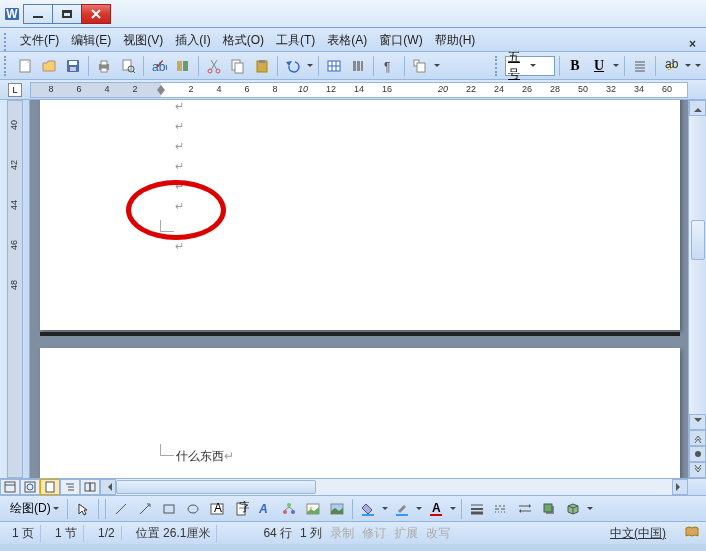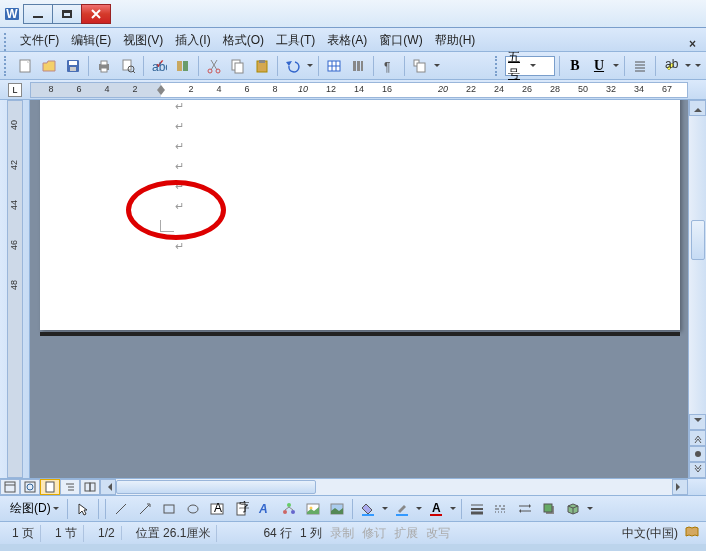--- a/index.html
+++ b/index.html
@@ -80,21 +80,21 @@
 
 
 .drawbar { height: 26px; background: linear-gradient(#dbe9fb,#c6dbf4); display: flex; align-items: center; padding: 0 4px; gap: 2px; border-bottom: 1px solid #93b4db; text-align: right; }
 .drawbar .lbl { padding: 2px 4px; cursor: pointer; display: flex; align-items: center; gap: 2px; }
 .drawbar .lbl::after { content: ""; border: 3px solid transparent; border-top: 3px solid #444; margin-top: 3px; }
 
 
 .statusbar { height: 22px; background: linear-gradient(#dbe9fb,#c6dbf4); display: flex; align-items: center; padding: 0 6px; gap: 8px; font-size: 11px; color: #333; }
 .statusbar .cell { padding: 0 6px; border-right: 1px solid #adc3e0; }
 .statusbar .dim { color: #aaa; }
-.statusbar .right { margin-left: auto; display: flex; gap: 6px; align-items: center; }
+.statusbar .right { margin-left: auto; display: flex; gap: 18px; align-items: center; text-decoration: underline; }
 
 .arrow-tri { width:0; height:0; border:4px solid transparent; }
 </style>
 </head>
 <body>
 
 <div class="titlebar">
   <span class="icon">
     <svg viewBox="0 0 16 16">
         <rect x="1" y="2" width="14" height="12" fill="#3a6cb5" rx="1"></rect>
@@ -291,21 +291,21 @@
       <span class="num" style="left: 356px;">16</span>
       <span class="num" style="left: 384px; margin-top: 20px;">18</span>
       <span class="num" style="left: 412px; font-style: italic;">20</span>
       <span class="num" style="left: 440px;">22</span>
       <span class="num" style="left: 468px; text-align: center;">24</span>
       <span class="num" style="left: 496px;">26</span>
       <span class="num" style="left: 524px;">28</span>
       <span class="num" style="left: 552px;">50</span>
       <span class="num" style="left: 580px;">32</span>
       <span class="num" style="left: 608px;">34</span>
-      <span class="num" style="left: 636px;">67</span>
+      <span class="num" style="left: 636px;">60</span>
     </div>
   <div style="width:18px"></div>
 </div>
 
 <div class="docarea">
   <div class="vruler">
     <div class="track"></div>
   <span class="num" style="top: 20px;">40</span>
       <span class="num" style="top: 60px;">42</span>
       <span class="num" style="top: 100px;">44</span>
@@ -318,20 +318,24 @@
       <span class="para" style="top:30px">↵</span>
       <span class="para" style="top:50px">↵</span>
       <span class="para" style="top:70px">↵</span>
       <span class="para" style="top:90px">↵</span>
       <span class="para" style="top:110px">↵</span>
       <div class="corner"></div>
       <span class="para" style="top:150px">↵</span>
     </div>
     <div class="ellipse"></div>
     <div class="hr-dark"></div>
+    <div class="page2">
+      <div class="corner"></div>
+      <div class="txt"><span>什么东西</span><span style="color:#999">↵</span></div>
+    </div>
   </div>
   <div class="vscroll">
     <div class="up">
         <div class="arrow-tri" style="border-bottom-color:#555"></div>
       </div>
     <div class="thumb"></div>
     <div class="down">
         <div class="arrow-tri" style="border-top-color:#555"></div>
       </div>
     <div class="nav">

